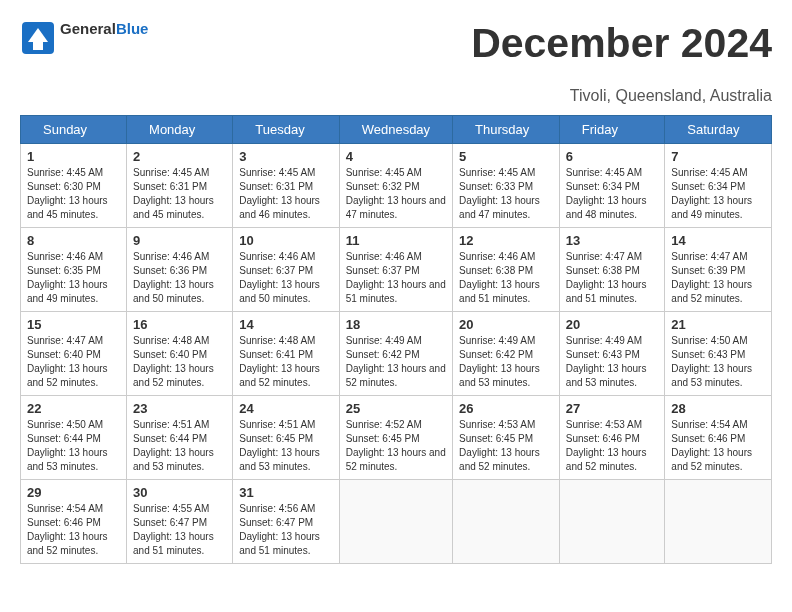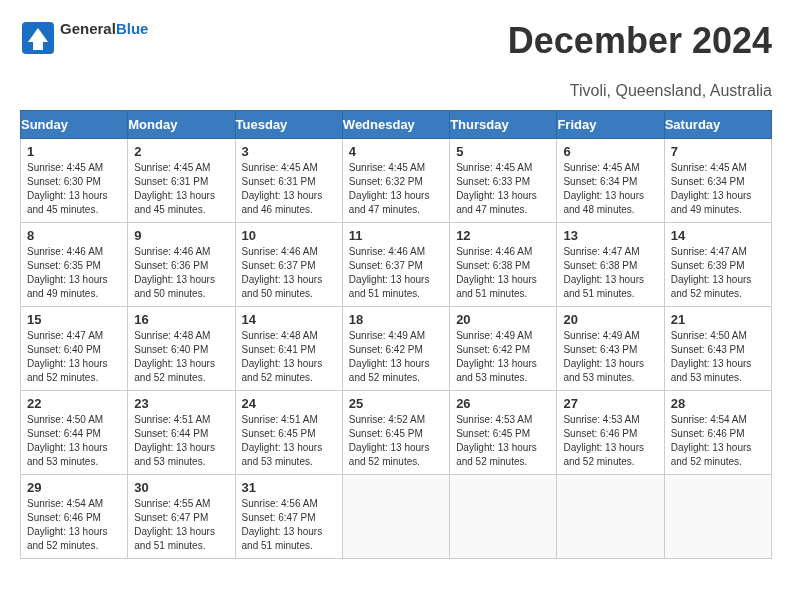--- a/index.html
+++ b/index.html
@@ -13,40 +13,40 @@
     .header {
       display: flex;
       justify-content: space-between;
       align-items: flex-start;
       margin-bottom: 10px;
     }
     .title-block {
       text-align: right;
     }
     .month-title {
-      font-size: 36px;
+      font-size: 41px;
       font-weight: bold;
       color: #333;
     }
     .location-title {
       font-size: 16px;
       color: #555;
       margin-top: 20px;
     }
     table {
       width: 100%;
       border-collapse: collapse;
     }
     th {
       background-color: #3a7abf;
       color: #fff;
       text-align: left;
-      padding: 6px 0;
+      padding: 6px 22px;
       font-size: 13px;
-      font-weight: bold;
+      font-weight: normal;
       border: 1px solid #2d6aa0;
     }
     td {
       vertical-align: top;
       padding: 5px 6px;
       border: 1px solid #ccc;
       font-size: 10.5px;
       color: #333;
       background: #fff;
       width: calc(100% / 7);

